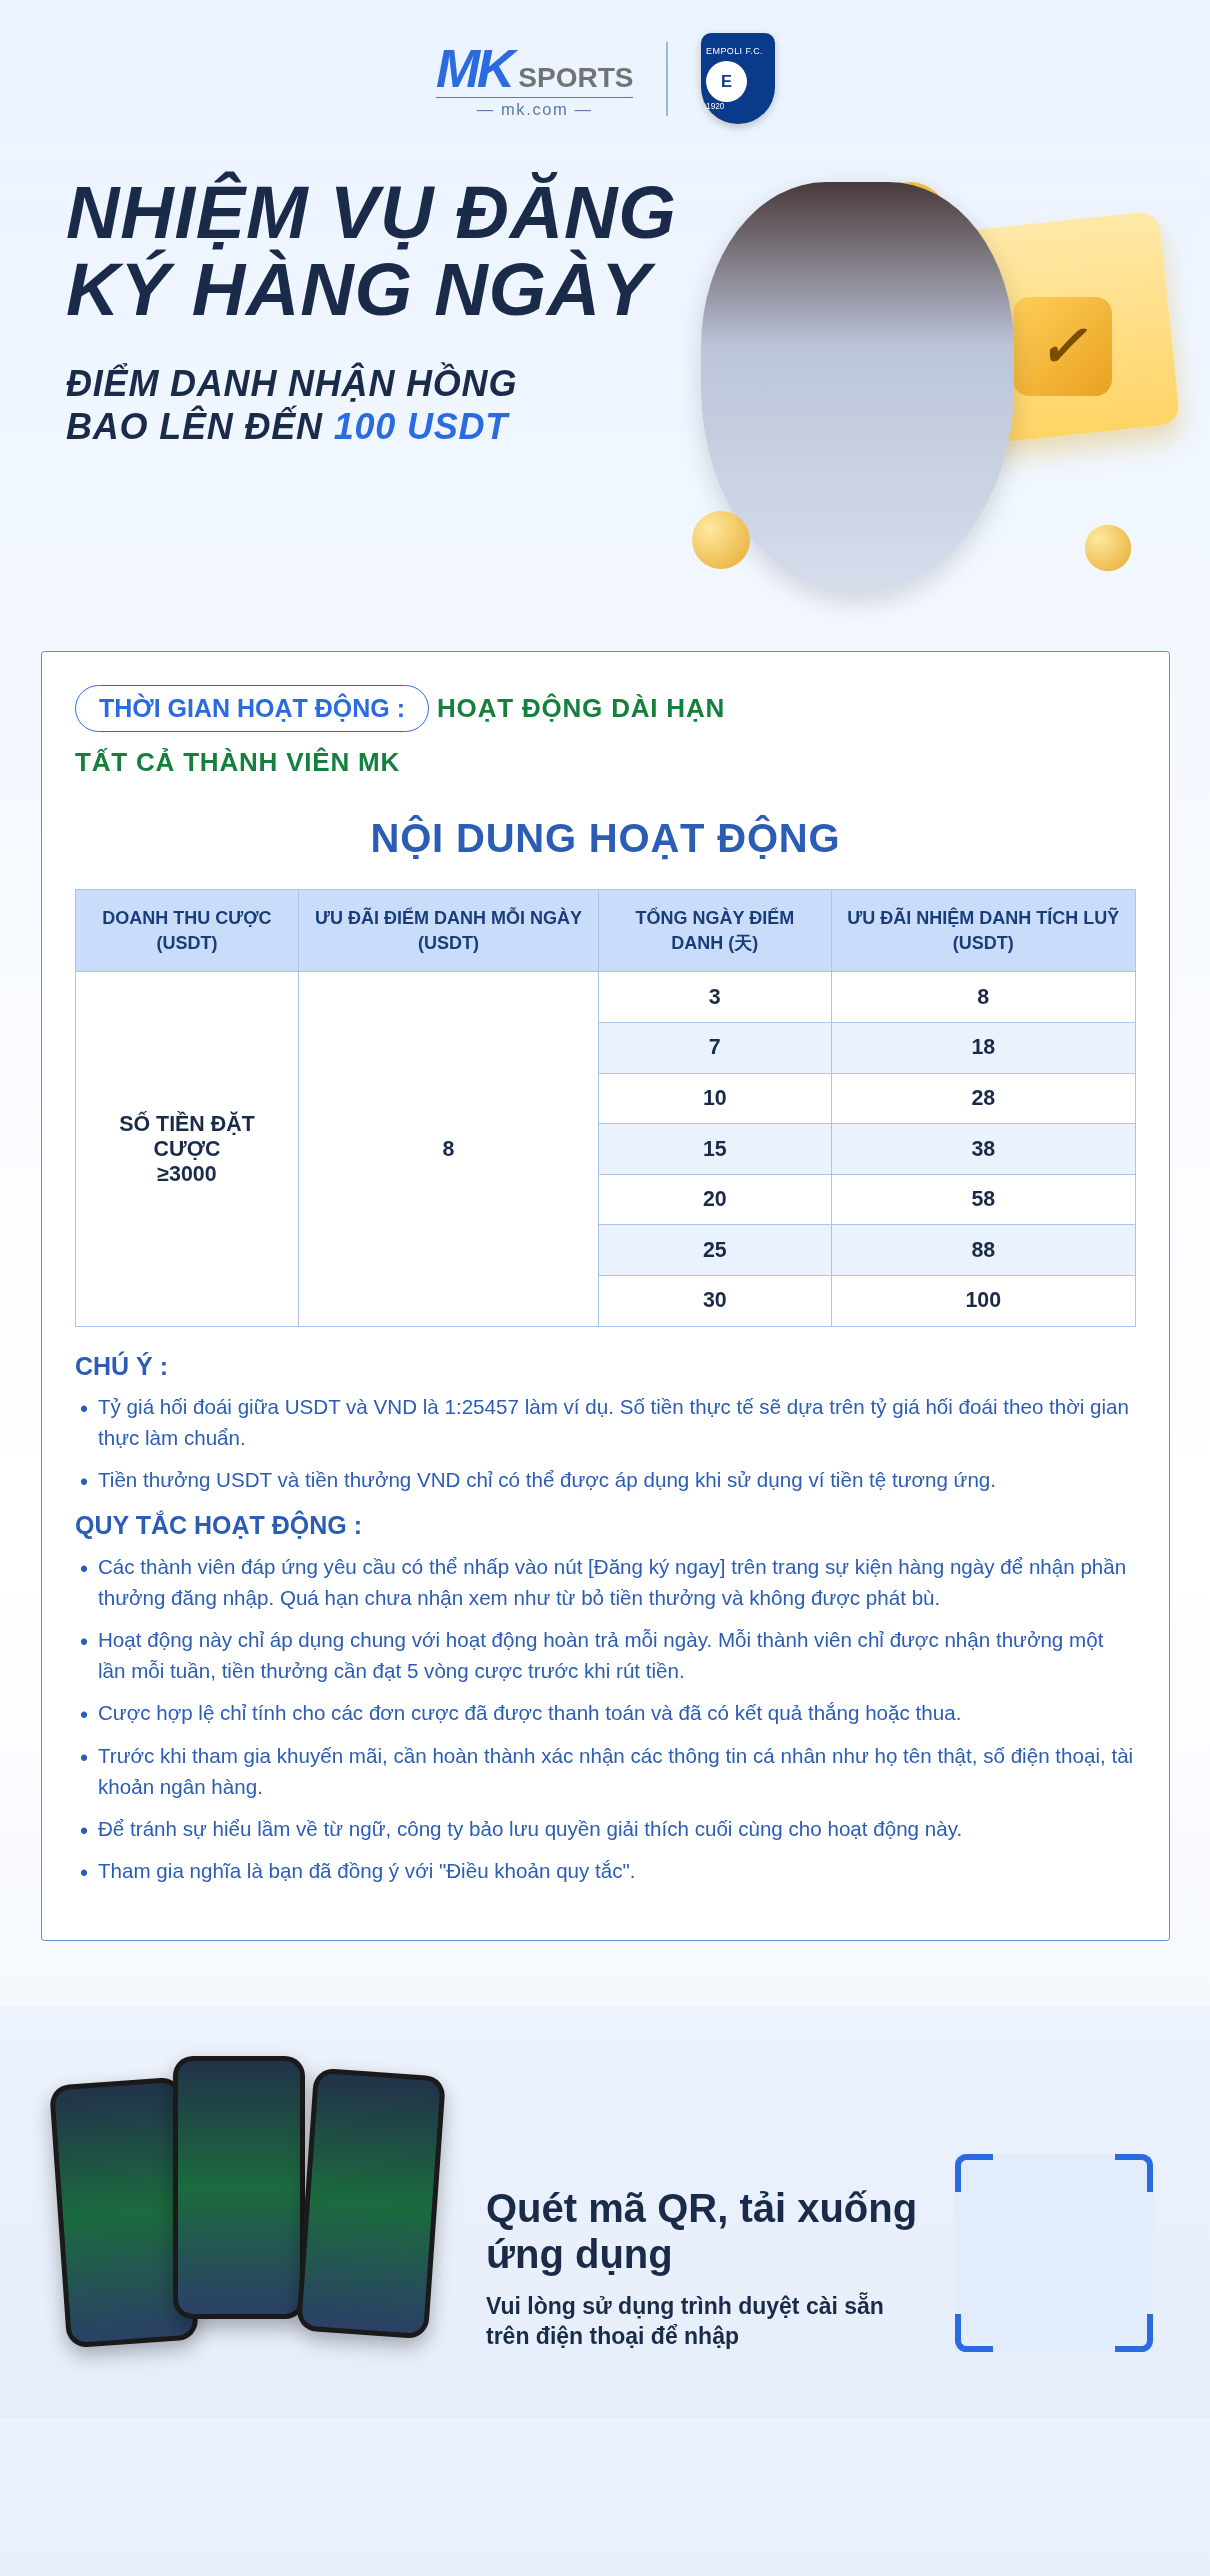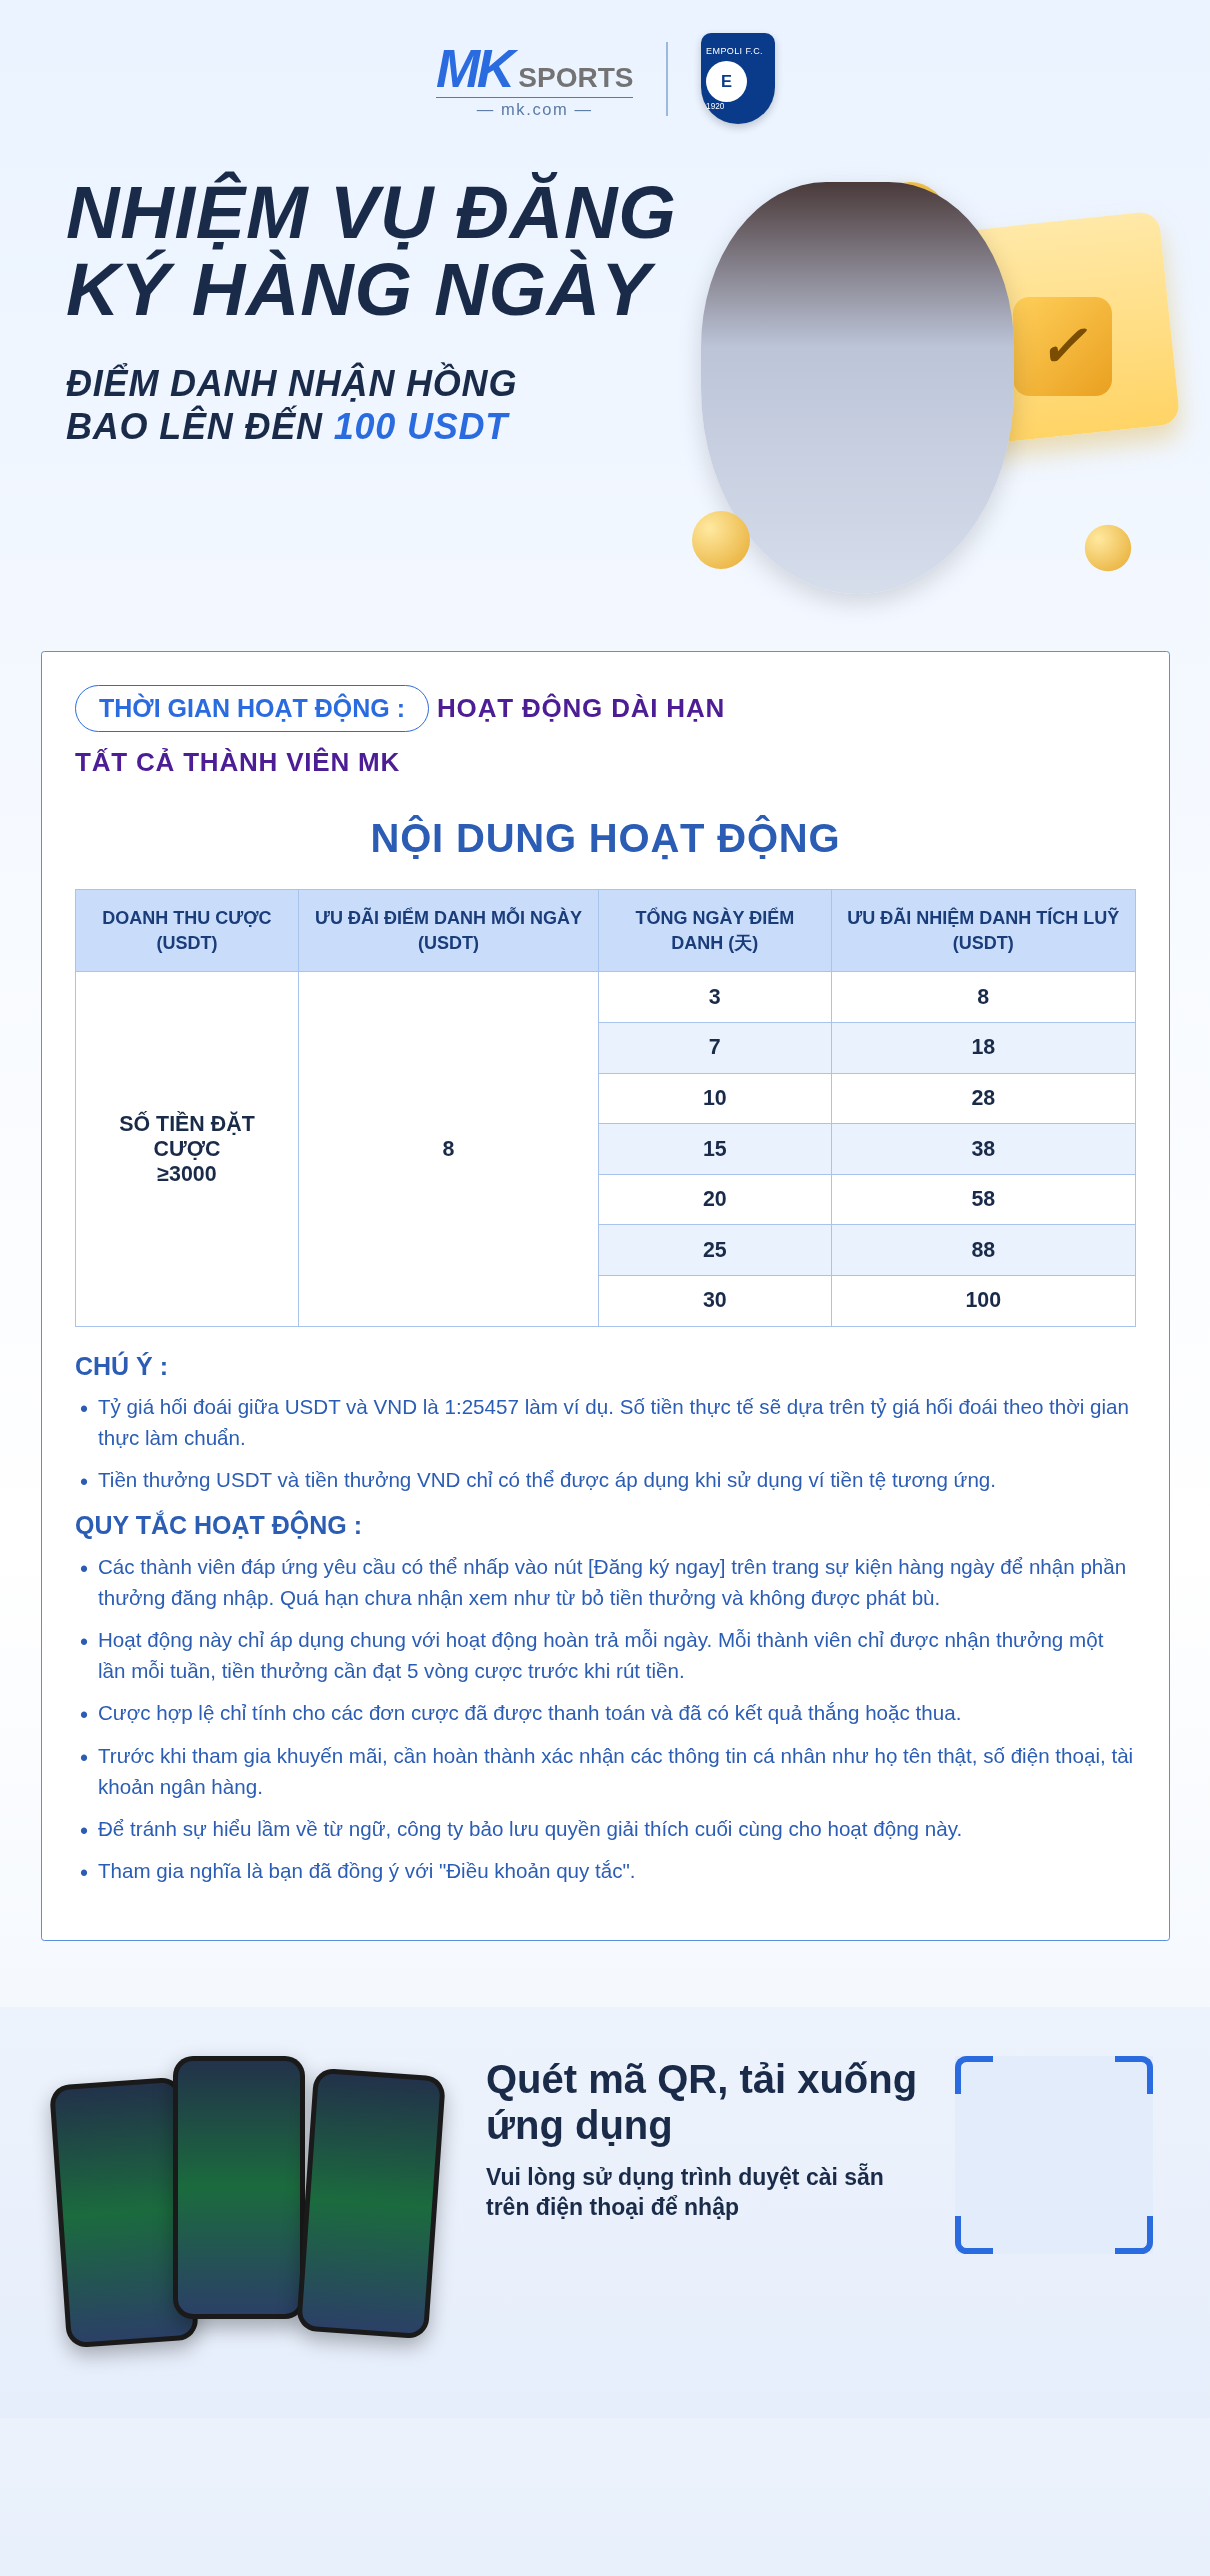--- a/index.html
+++ b/index.html
@@ -174,21 +174,21 @@
     border-radius: 33px;
     padding: 8.2px 23px;
     font-size: 25px;
     font-weight: 700;
     color: #2b6be0;
     white-space: nowrap;
   }
   .info-val {
     font-size: 26px;
     font-weight: 700;
-    color: #4c1d95;
+    color: #15803d;
     letter-spacing: 0.8px;
   }
   .section-title {
     text-align: center;
     font-size: 40px;
     font-weight: 900;
     color: #2b5db5;
     margin: 38px 0 28px;
     letter-spacing: 0.8px;
   }
@@ -242,21 +242,21 @@
     content: "•";
     position: absolute;
     left: 5px;
     top: 0;
     color: #2b5db5;
     font-size: 23px;
   }
   
   .footer {
     display: flex;
-    align-items: flex-start;
+    align-items: flex-end;
     gap: 33px;
     padding: 49px 58px 66px;
     background: linear-gradient(180deg, #edf3fc, #e6eefb);
   }
   .phones {
     position: relative;
     width: 395px;
     height: 296px;
     flex-shrink: 0;
   }

